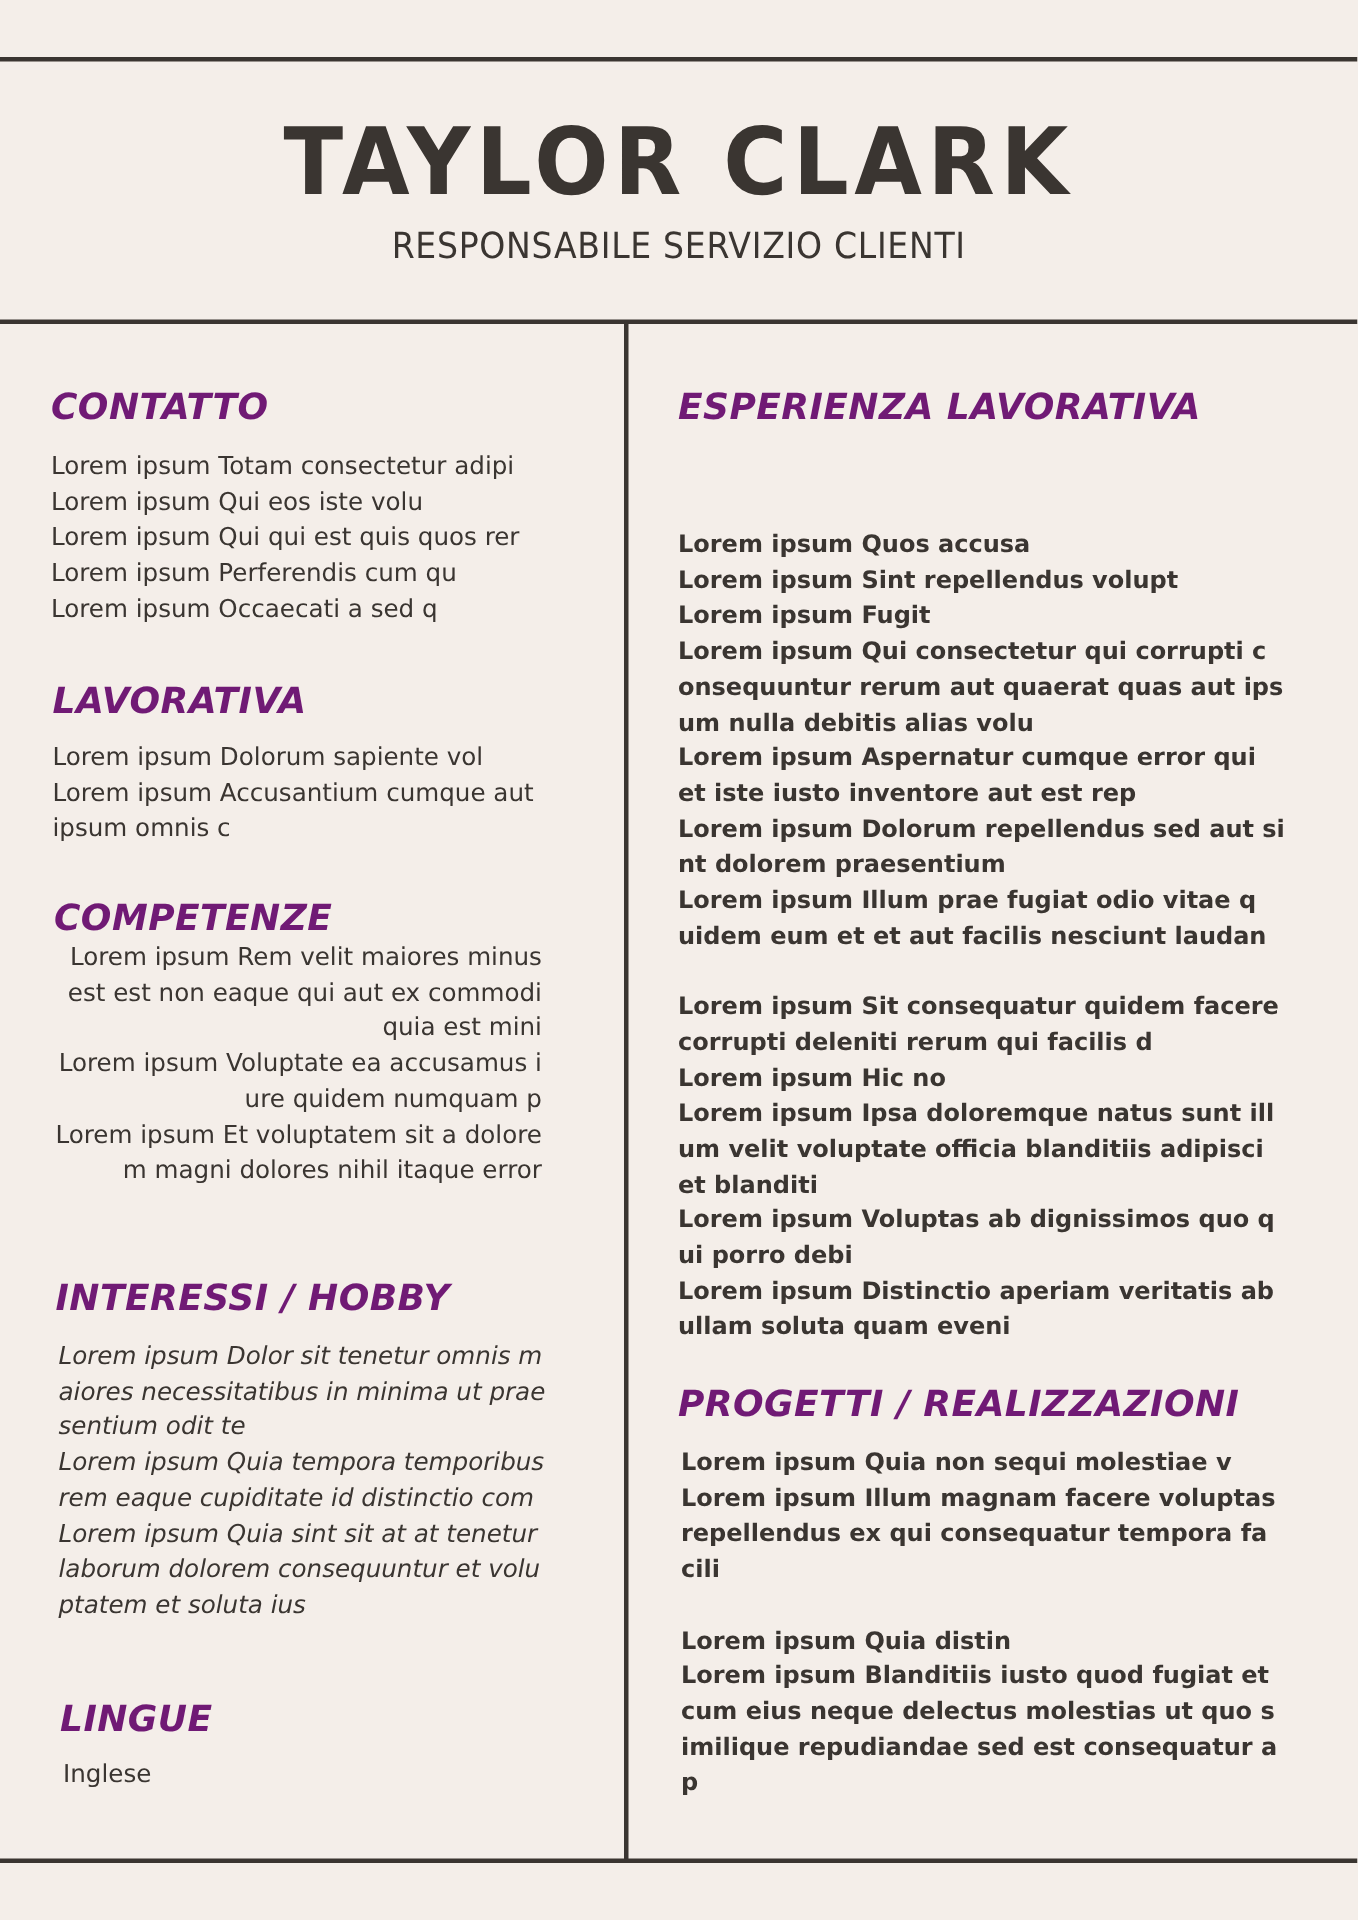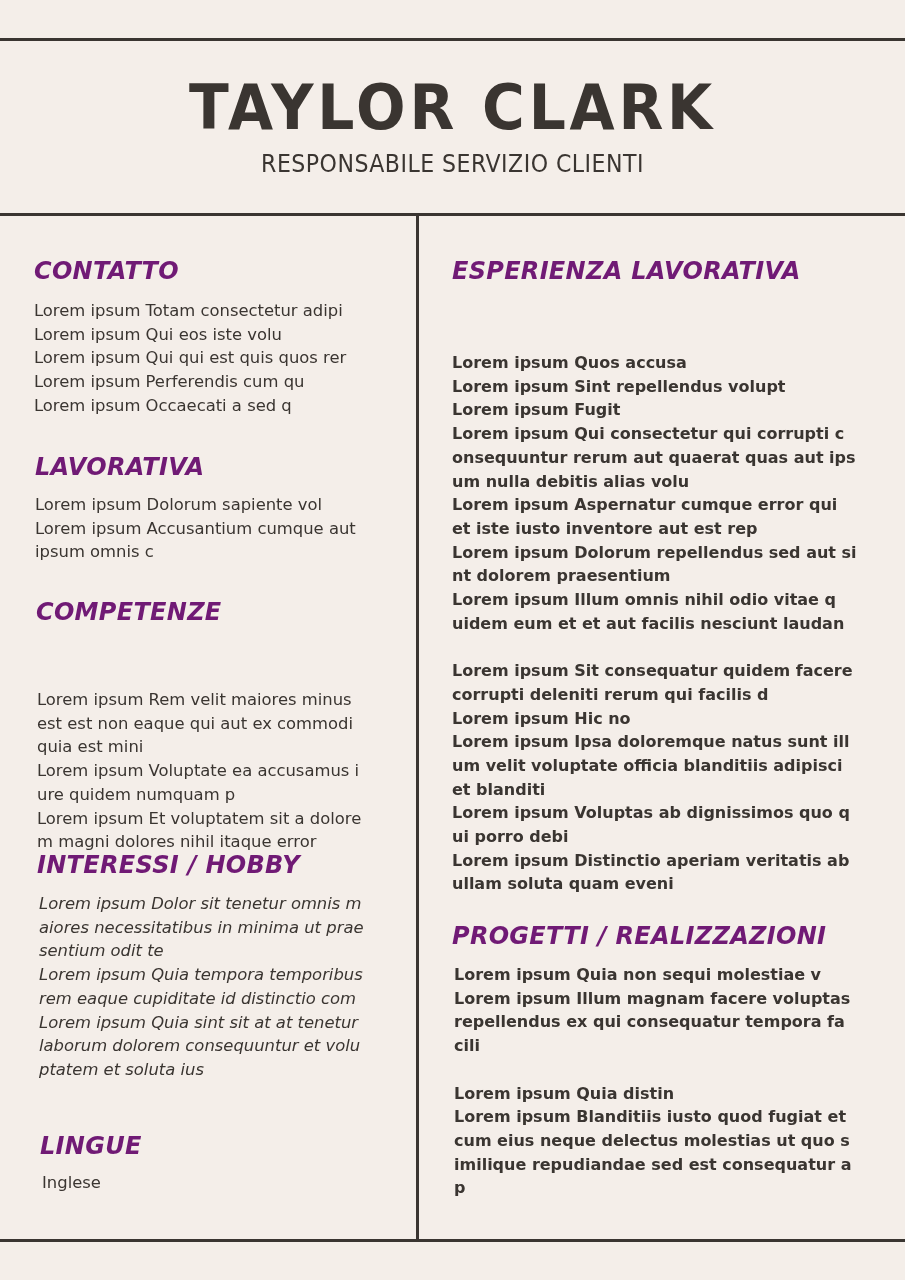--- a/index.html
+++ b/index.html
@@ -109,21 +109,21 @@
 </div>
 
 <div class="section-heading" style="left:35px; top:452px;">LAVORATIVA</div>
 <div class="section-body" style="left:35px; top:493px;">
   <span class="line">Lorem ipsum Dolorum sapiente vol</span>
   <span class="line">Lorem ipsum Accusantium cumque aut</span>
   <span class="line">ipsum omnis c</span>
 </div>
 
 <div class="section-heading" style="left:36px; top:597px;">COMPETENZE</div>
-<div class="section-body" style="left:37px; top:688px;">
+<div class="section-body" style="left:37px; top:626px;text-align:right;">
   <span class="line">Lorem ipsum Rem velit maiores minus</span>
   <span class="line">est est non eaque qui aut ex commodi</span>
   <span class="line">quia est mini</span>
   <span class="line">Lorem ipsum Voluptate ea accusamus i</span>
   <span class="line">ure quidem numquam p</span>
   <span class="line">Lorem ipsum Et voluptatem sit a dolore</span>
   <span class="line">m magni dolores nihil itaque error</span>
 </div>
 
 <div class="section-heading" style="left:37px; top:850px;">INTERESSI / HOBBY</div>
@@ -148,21 +148,21 @@
   <span class="line">Lorem ipsum Quos accusa</span>
   <span class="line">Lorem ipsum Sint repellendus volupt</span>
   <span class="line">Lorem ipsum Fugit</span>
   <span class="line">Lorem ipsum Qui consectetur qui corrupti c</span>
   <span class="line">onsequuntur rerum aut quaerat quas aut ips</span>
   <span class="line">um nulla debitis alias volu</span>
   <span class="line">Lorem ipsum Aspernatur cumque error qui</span>
   <span class="line">et iste iusto inventore aut est rep</span>
   <span class="line">Lorem ipsum Dolorum repellendus sed aut si</span>
   <span class="line">nt dolorem praesentium</span>
-  <span class="line">Lorem ipsum Illum omnis nihil odio vitae q</span>
+  <span class="line">Lorem ipsum Illum prae fugiat odio vitae q</span>
   <span class="line">uidem eum et et aut facilis nesciunt laudan</span>
   <span class="gap"></span>
   <span class="line">Lorem ipsum Sit consequatur quidem facere</span>
   <span class="line">corrupti deleniti rerum qui facilis d</span>
   <span class="line">Lorem ipsum Hic no</span>
   <span class="line">Lorem ipsum Ipsa doloremque natus sunt ill</span>
   <span class="line">um velit voluptate officia blanditiis adipisci</span>
   <span class="line">et blanditi</span>
   <span class="line">Lorem ipsum Voluptas ab dignissimos quo q</span>
   <span class="line">ui porro debi</span>

